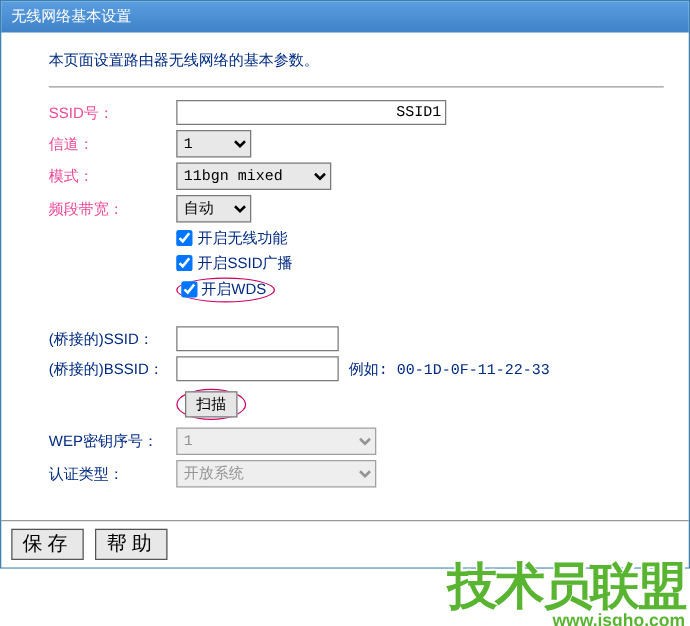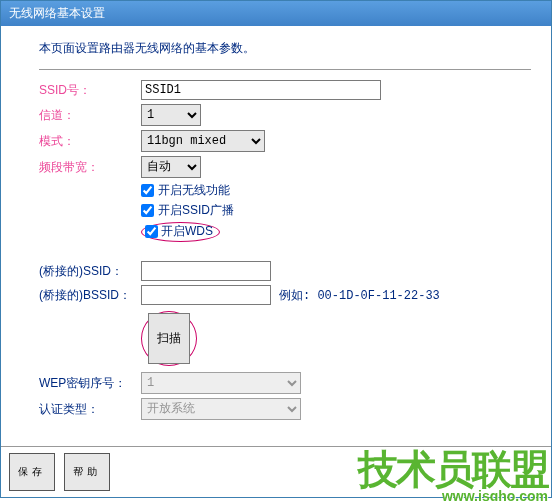--- a/index.html
+++ b/index.html
@@ -47,21 +47,21 @@
     color: #002a80;
     text-align: left;
   }
   input[type=text] {
     height: 20px;
     border: 1px solid #7a7a7a;
     padding: 1px 3px;
     font-size: 12px;
     font-family: "Courier New", monospace;
   }
-  .txt-wide { width: 240px; }
+  .txt-wide { width: 216px; text-align: right; }
   .txt-mid { width: 130px; }
   select {
     height: 22px;
     border: 1px solid #7a7a7a;
     background: #e8e8e8;
     font-size: 12px;
     font-family: "Courier New", monospace;
     padding: 1px;
   }
   .checkrow {
@@ -84,41 +84,41 @@
   .wds-ellipse input { margin: 0 3px 0 0; }
   .hint {
     color: #002a80;
     font-family: "Courier New", monospace;
     margin-left: 8px;
   }
   .scan-wrap { margin-left: 102px; margin-top:6px; margin-bottom:6px; }
   .scan-btn {
     border: 1px solid #7a7a7a;
     background: #e6e6e6;
-    padding: 16px 8px;
+    padding: 1px 8px;
     font-size: 12px;
     font-family: inherit;
     cursor: pointer;
   }
   .scan-circle {
     border: 1px solid #cc0066;
     border-radius: 50%;
     padding: 1px 6px;
     display: inline-block;
   }
   .footer {
     border-top: 1px solid #999;
     margin-top: 14px;
     padding: 6px 8px;
   }
   .footer button {
     border: 1px solid #555;
     background: #e8e8e8;
-    padding: 11px 8px;
-    font-size: 10px;
+    padding: 1px 8px;
+    font-size: 16px;
     font-family: inherit;
     margin-right: 6px;
     cursor: pointer;
     letter-spacing: 4px;
   }
   .watermark {
     position: absolute;
     right: 4px;
     top: 449px;
     font-weight: bold;

